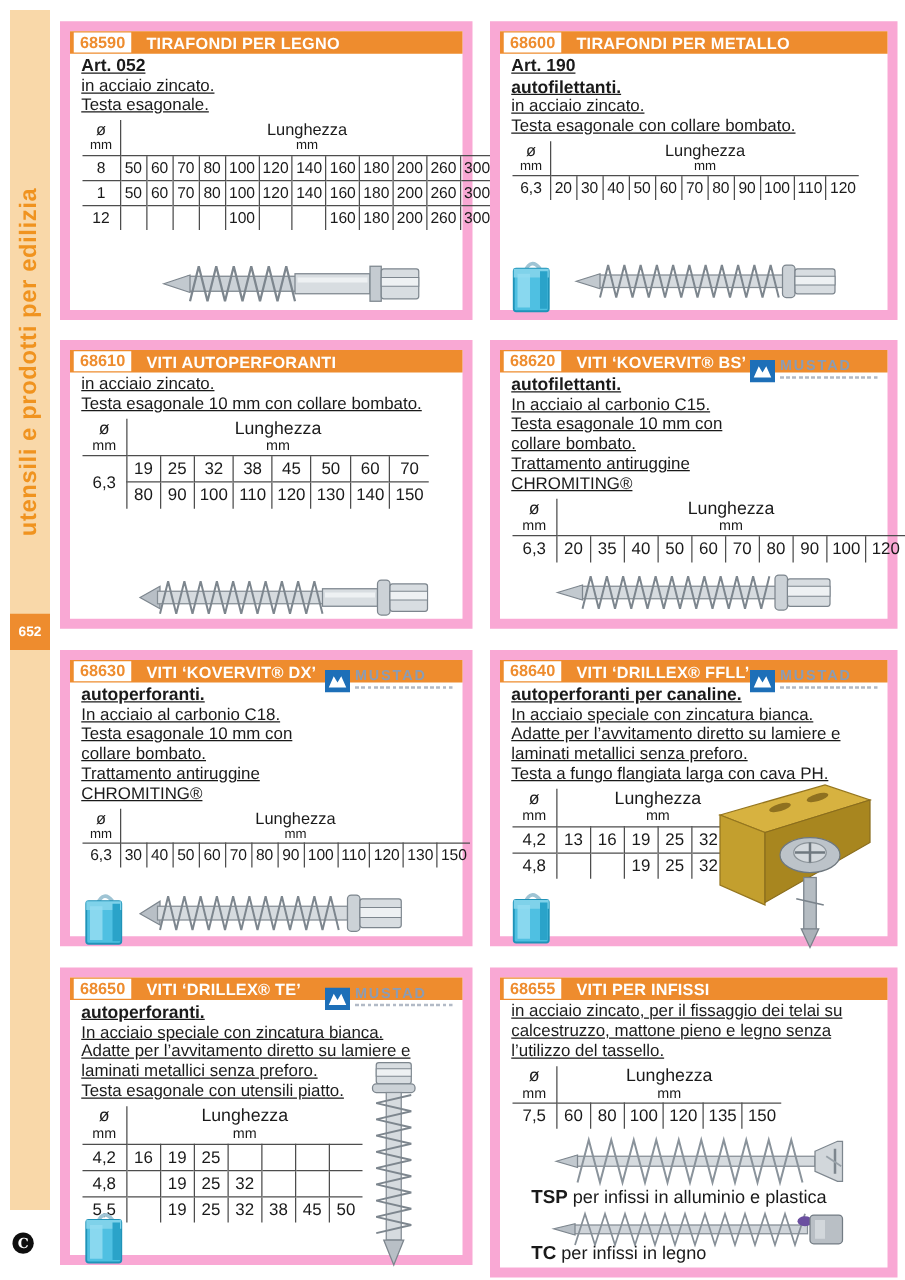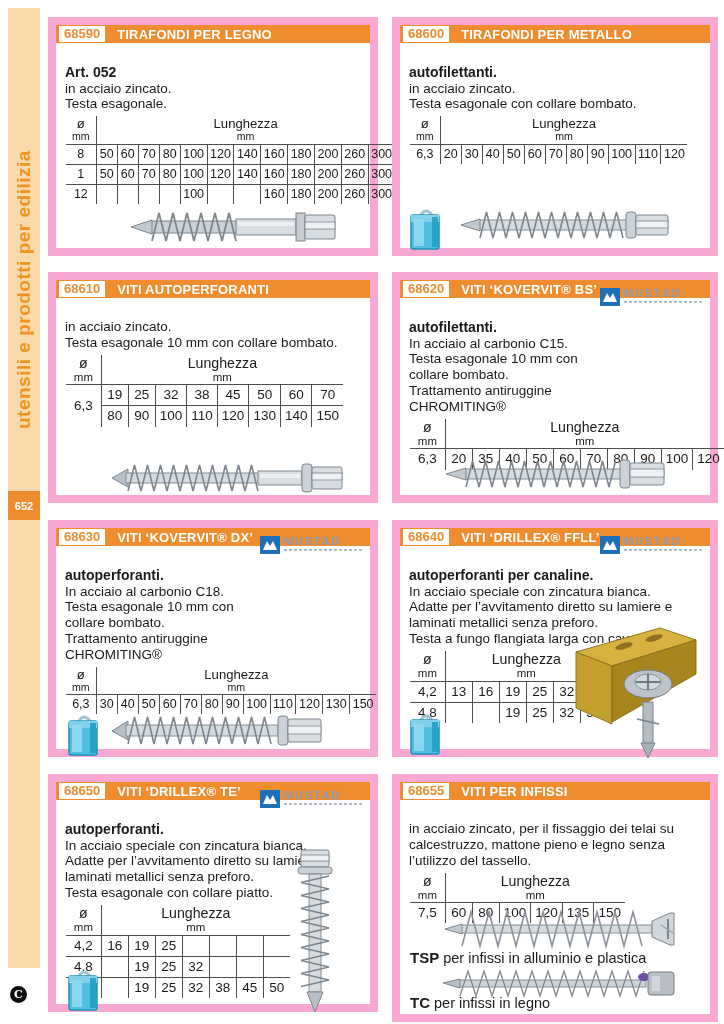--- a/index.html
+++ b/index.html
@@ -18,21 +18,21 @@
           background:#0e0e0e;color:#fff;font-weight:700;font-size:11px;
           display:flex;align-items:center;justify-content:center;font-family:"DejaVu Serif",serif;}
 
   
   .product{position:absolute;border:8px solid #f9a8d4;background:#fff;box-sizing:border-box;}
   .bar{display:flex;align-items:center;height:18px;background:#EE8C2E;}
   .code{background:#fff;color:#EE8C2E;font-weight:700;font-size:13px;line-height:14px;
         padding:1px 5px;margin-left:3px;}
   .ptitle{color:#fff;font-weight:700;font-size:13px;margin-left:12px;letter-spacing:.2px;}
 
-  .desc{margin:21px 8px 0 9px;font-size:13.5px;line-height:1.18;}
+  .desc{margin:1px 8px 0 9px;font-size:13.5px;line-height:1.18;text-decoration:underline;}
   .desc .bold{font-weight:700;font-size:14px;}
 
   
   .mustad{position:absolute;right:8px;top:8px;display:flex;align-items:flex-start;}
   .mlogo{width:20px;height:18px;display:block;}
   .mtext{margin-left:4px;}
   .mname{color:#8B9CB4;font-weight:700;font-size:11.5px;letter-spacing:1.5px;line-height:11px;display:block;}
   .mtag{height:2px;margin-top:2px;width:78px;
         background-image:repeating-linear-gradient(90deg,#b2bac6 0 3px,transparent 3px 5px);}
 
@@ -44,21 +44,21 @@
   .sizes th.diam-h{border-right:1.5px solid #4d4d4d;border-bottom:1.5px solid #4d4d4d;}
   .sizes th.len-h{border-bottom:1.5px solid #4d4d4d;}
   .sizes td{text-align:center;padding:2px 4px;min-width:18px;}
   .sizes td.diam{border-right:1.5px solid #4d4d4d;padding:2px 8px;vertical-align:middle;}
   .sizes tbody tr + tr td{border-top:1.5px solid #4d4d4d;}
   .sizes td.cell + td.cell{border-left:1.5px solid #4d4d4d;}
   .sizes.dense{font-size:12.5px;}
   .sizes.dense td{padding:2px 2.5px;min-width:15px;}
 
   .screw,.pkg,.photo{position:absolute;}
-  .variant{position:absolute;left:10px;font-size:14.5px;}
+  .variant{position:absolute;left:25px;font-size:14.5px;}
   .variant .vbold{font-weight:700;font-size:15px;}
 </style>
 </head>
 <body>
 
 <div class="sidebar"></div>
 <div class="side-label">utensili e prodotti per edilizia</div>
 <div class="page-num">652</div>
 <div class="c-logo">C</div>
 
@@ -146,20 +146,21 @@
     <rect x="177" y="17" width="30" height="7" fill="#eef1f3" stroke="#7d868e" stroke-width="0.8"></rect>
   </svg>
 </section>
 
 <section class="product" style="left:392px;top:17px;width:326px;height:239px">
   <header class="bar">
     <span class="code">68600</span>
     <span class="ptitle">TIRAFONDI PER METALLO</span>
   </header>
   <div class="desc">
+      <div class="bold">Art. 190</div>
       <div class="bold">autofilettanti.</div>
       <div class="">in acciaio zincato.</div>
       <div class="">Testa esagonale con collare bombato.</div>
     </div>
   <div>
       <table class="sizes dense">
         <thead>
           <tr>
             <th class="diam-h">
               <div class="sym">ø</div>
@@ -491,21 +492,21 @@
     </svg>
     <span class="mtext">
       <span class="mname">MUSTAD</span>
       <span class="mtag" style="display:block"></span>
     </span>
   </div>
   <div class="desc">
       <div class="bold">autoperforanti.</div>
       <div class="">In acciaio speciale con zincatura bianca.</div>
       <div class="">Adatte per l’avvitamento diretto su lamiere e laminati metallici senza preforo.</div>
-      <div class="">Testa esagonale con collare piatto.</div>
+      <div class="">Testa esagonale con utensili piatto.</div>
     </div>
   <div style="width:240px">
       <table class="sizes">
         <thead>
           <tr>
             <th class="diam-h">
               <div class="sym">ø</div>
               <div class="unit">mm</div>
             </th>
             <th class="len-h" colspan="7">

